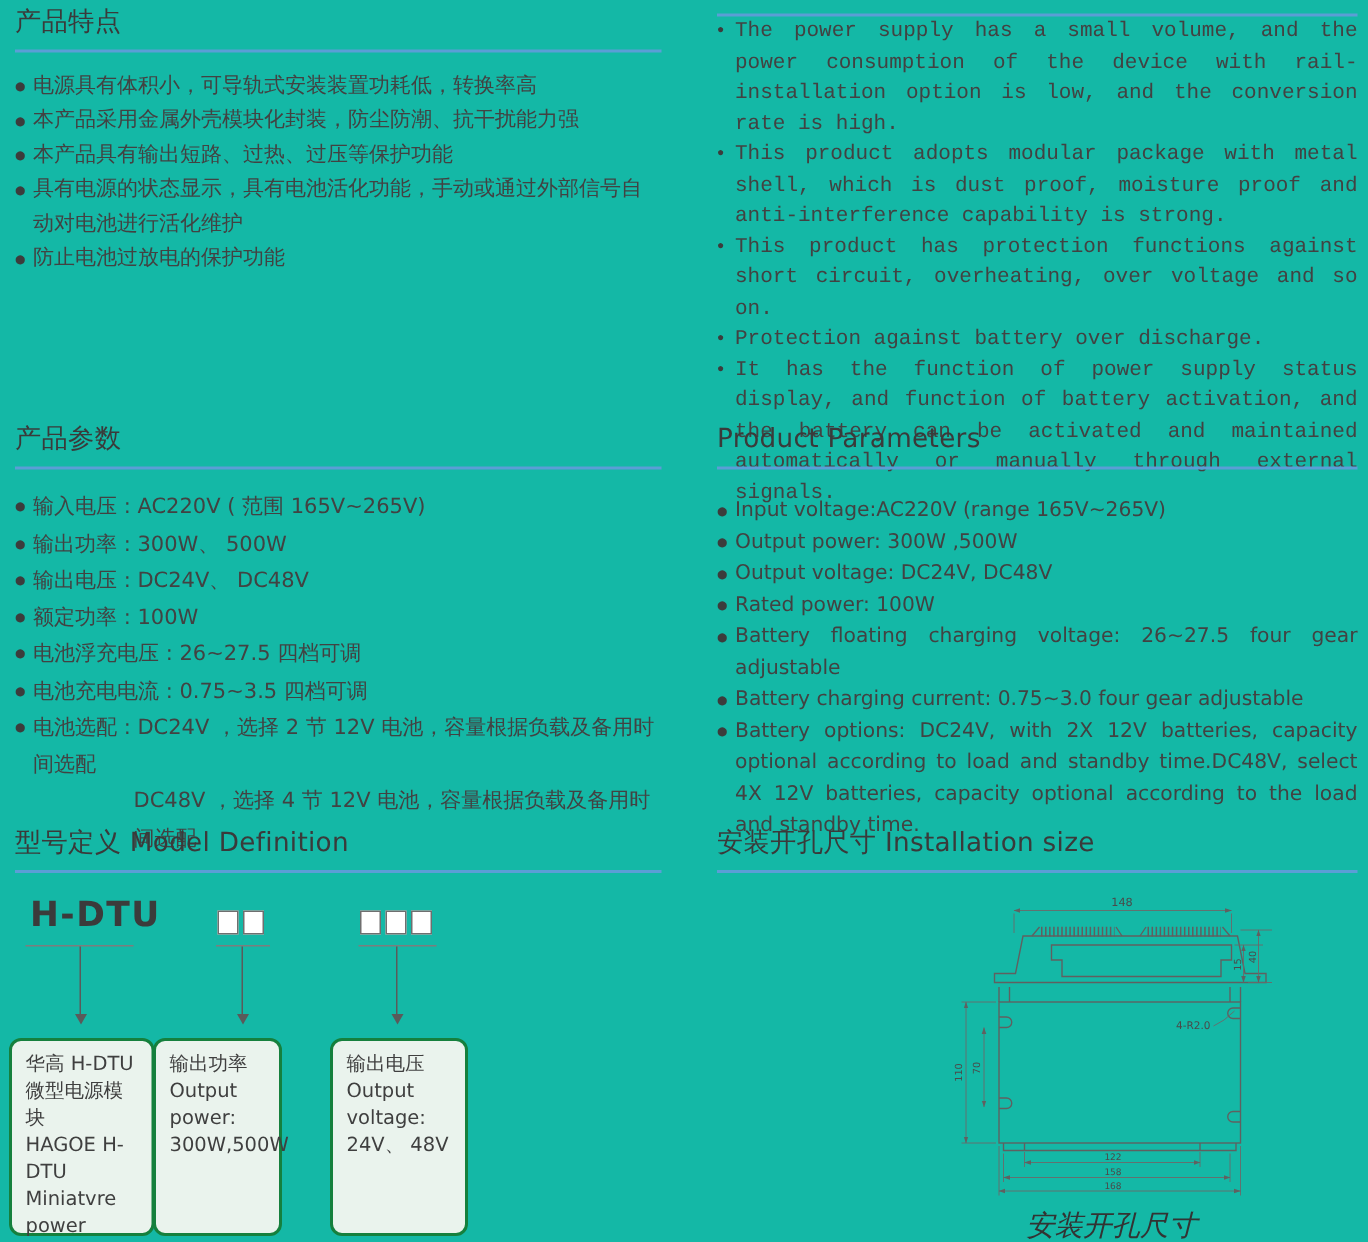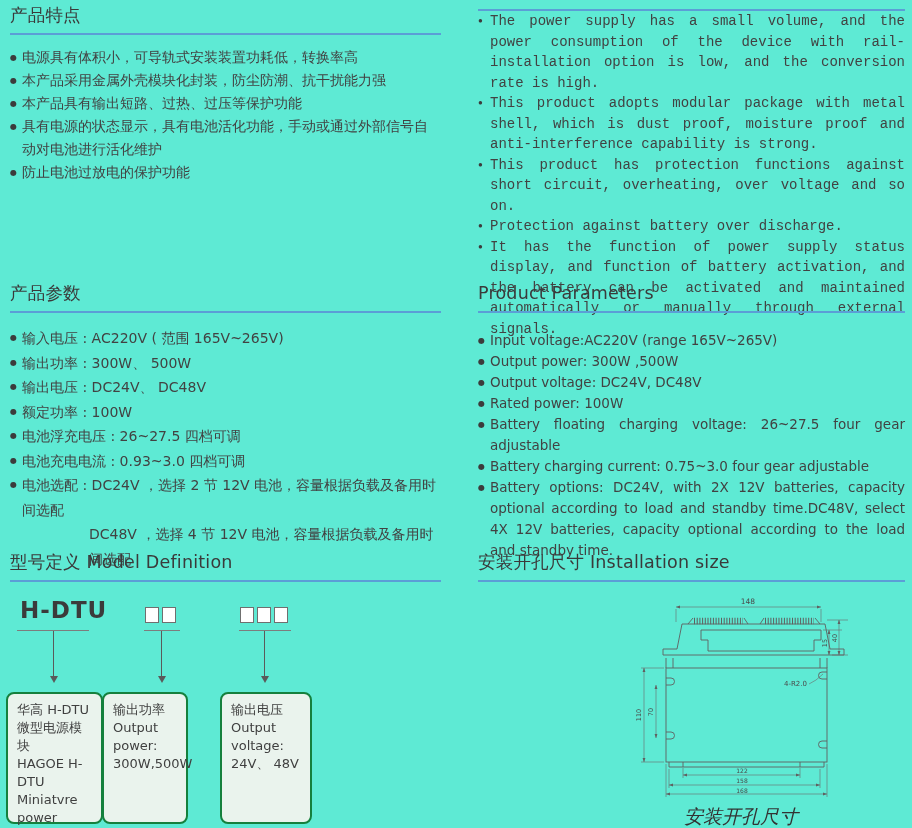--- a/index.html
+++ b/index.html
@@ -1,18 +1,18 @@
 <!DOCTYPE html>
 <html><head>
 <meta charset="utf-8">
 <style>
   * { margin:0; padding:0; box-sizing:border-box; }
   html,body { background:#ffffff; }
   .page {
-    position:relative; width:912px; height:828px; background:#5eead4;
+    position:relative; width:912px; height:828px; background:#14b8a6;
     font-family:"DejaVu Sans","Liberation Sans",sans-serif;
     color:#404040; overflow:hidden;
   }
   .section { position:absolute; }
   .sec-title { font-size:17.5px; line-height:24px; color:#3a3a3a; letter-spacing:0.2px; }
   .rule { height:2px; background:#5b9ed6; margin-top:6px; }
 
   
   .blist { }
   .bi { display:flex;justify-content:space-between; }
@@ -124,21 +124,21 @@
       <div class="bi">
           <span class="dot"></span>
           <span class="bi-t">额定功率 : 100W</span>
         </div>
       <div class="bi">
           <span class="dot"></span>
           <span class="bi-t">电池浮充电压 : 26~27.5 四档可调</span>
         </div>
       <div class="bi">
           <span class="dot"></span>
-          <span class="bi-t">电池充电电流 : 0.93~3.0 四档可调</span>
+          <span class="bi-t">电池充电电流 : 0.75~3.5 四档可调</span>
         </div>
       <div class="bi">
           <span class="dot"></span>
           <span class="bi-t"><span>电池选配 : DC24V ，选择 2 节 12V 电池，容量根据负载及备用时间选配</span><span class="line2-indent">DC48V ，选择 4 节 12V 电池，容量根据负载及备用时间选配</span></span>
         </div>
     </div>
   </div>
 
   <div class="section" style="left:478px; top:281px; width:427px;">
     <div class="sec-title">Product Parameters</div>

